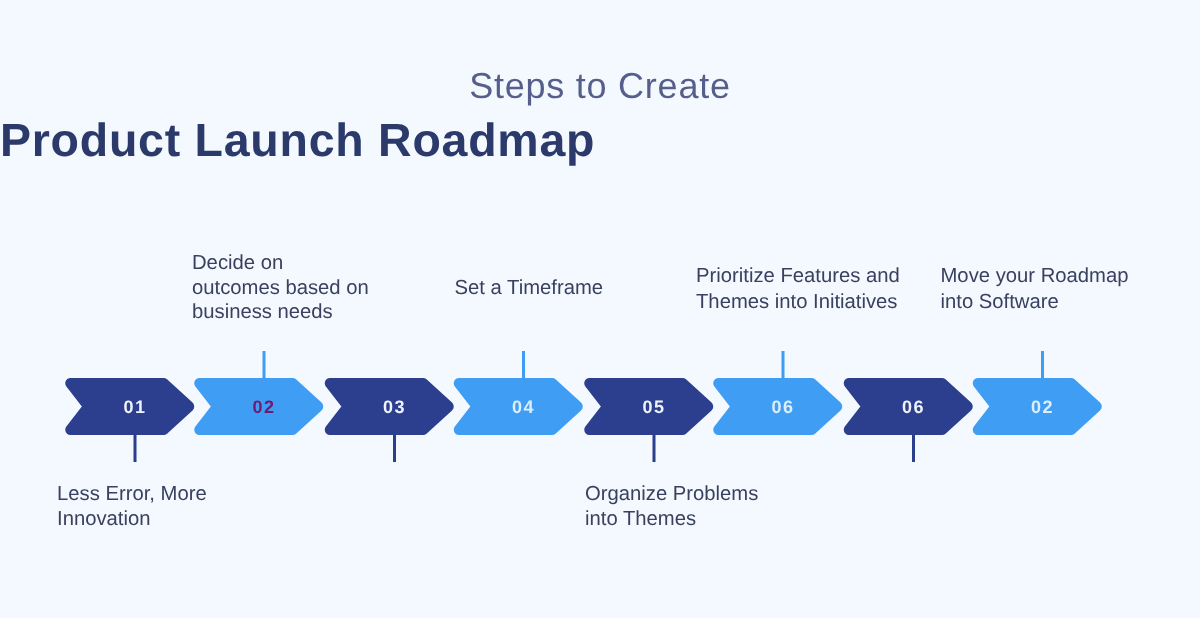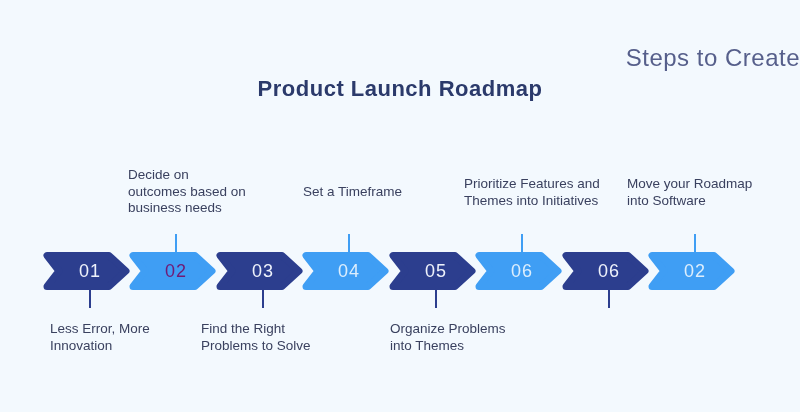--- a/index.html
+++ b/index.html
@@ -8,65 +8,65 @@
     font-family: "Liberation Sans", sans-serif;
     background: #f3f9fe;
     position: relative;
     overflow: hidden;
   }
   .canvas { position: absolute; inset: 0; background: #f3f9fe; }
 
   
   .subtitle {
     position: absolute; top: 44px; left: 0; width: 100%;
-    text-align: right;
+    text-align: center;
     font-size: 24px; font-weight: 500; letter-spacing: 0.5px;
     color: #565f8b;
   }
   .main-title {
     position: absolute; top: 76px; left: 0; width: 100%;
-    text-align: center;
-    font-size: 22px; font-weight: 700; letter-spacing: 0.5px;
+    text-align: left;
+    font-size: 31px; font-weight: 700; letter-spacing: 0.5px;
     color: #2b3a6b;
   }
 
   
   .step { position: absolute; top: 252px; width: 88px; height: 38px; }
   .s1 { left: 43px; }  .s2 { left: 129px; } .s3 { left: 216px; text-align: center; } .s4 { left: 302px; }
   .s5 { left: 389px; } .s6 { left: 475px; } .s7 { left: 562px; } .s8 { left: 648px; }
   .chev { position: absolute; left: 0; top: 0; width: 88px; height: 38px; }
   .dark .chev polygon  { fill: #2c3e8e; stroke: #2c3e8e; }
   .light .chev polygon { fill: #3f9ef4; stroke: #3f9ef4; }
   .chev polygon { stroke-width: 7; stroke-linejoin: round; }
   .num {
     position: absolute; left: 0; top: 0; width: 100%; height: 100%;
     display: flex; align-items: center; justify-content: center;
     padding-left: 6px;
-    font-size: 18px; font-weight: 400; letter-spacing: 1px;
+    font-size: 12px; font-weight: 700; letter-spacing: 1px;
     color: #eef2fb;
   }
   .s2 .num { color: #701a75; }
   .s4 .num, .s6 .num, .s8 .num { color: #dceefd; }
 
   .connector { position: absolute; width: 2px; height: 18px; left: 46px; }
   .step.conn-top .connector    { top: -18px; background: #3f9ef4; }
   .step.conn-bottom .connector { top: 38px;  background: #2c3e8e; }
 
   
   .lbl {
     position: absolute;
     font-size: 13.5px; line-height: 16.5px;
     color: #3a415f;
     white-space: pre-line;
   }
   .t1 { left: 128px; top: 167px; }
   .t2 { left: 303px; top: 184px; }
   .t3 { left: 464px; top: 176px; }
   .t4 { left: 627px; top: 176px; }
-  .b1 { left: 38px;  top: 321px; margin-left: 12px; }
+  .b1 { left: 38px;  top: 321px; }
   .b2 { left: 201px; top: 321px; }
   .b3 { left: 390px; top: 321px; }
   .b4 { left: 560px; top: 321px; }
 </style>
 </head>
 <body>
 
 <div class="canvas">
 
   <div class="subtitle">Steps to Create</div>
@@ -133,18 +133,16 @@
 outcomes based on
 business needs</div>
   <div class="lbl t2">Set a Timeframe</div>
   <div class="lbl t4">Move your Roadmap
 into Software</div>
   <div class="lbl t3">Prioritize Features and
 Themes into Initiatives</div>
 
   <div class="lbl b1">Less Error, More
 Innovation</div>
-  <div class="lbl b2">Find the Right
-Problems to Solve</div>
   <div class="lbl b3">Organize Problems
 into Themes</div>
 
 </div>
 
 </body></html>

